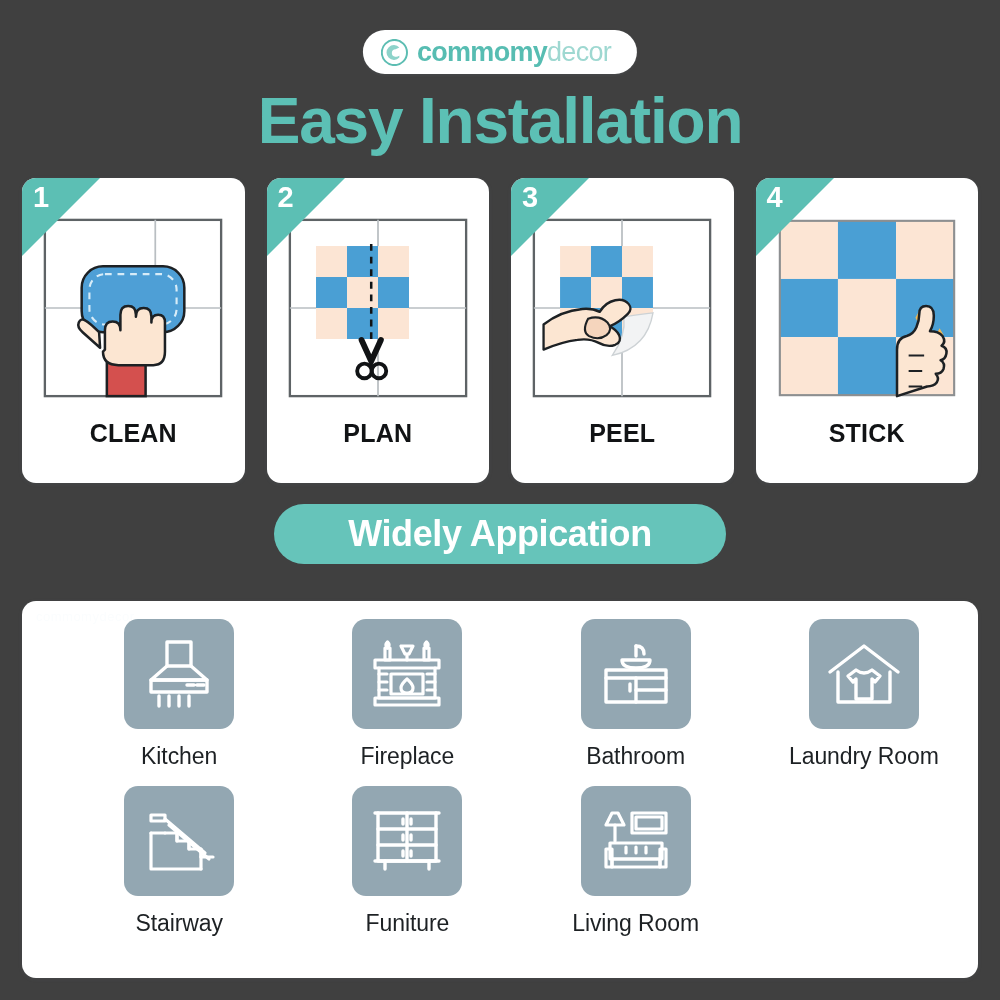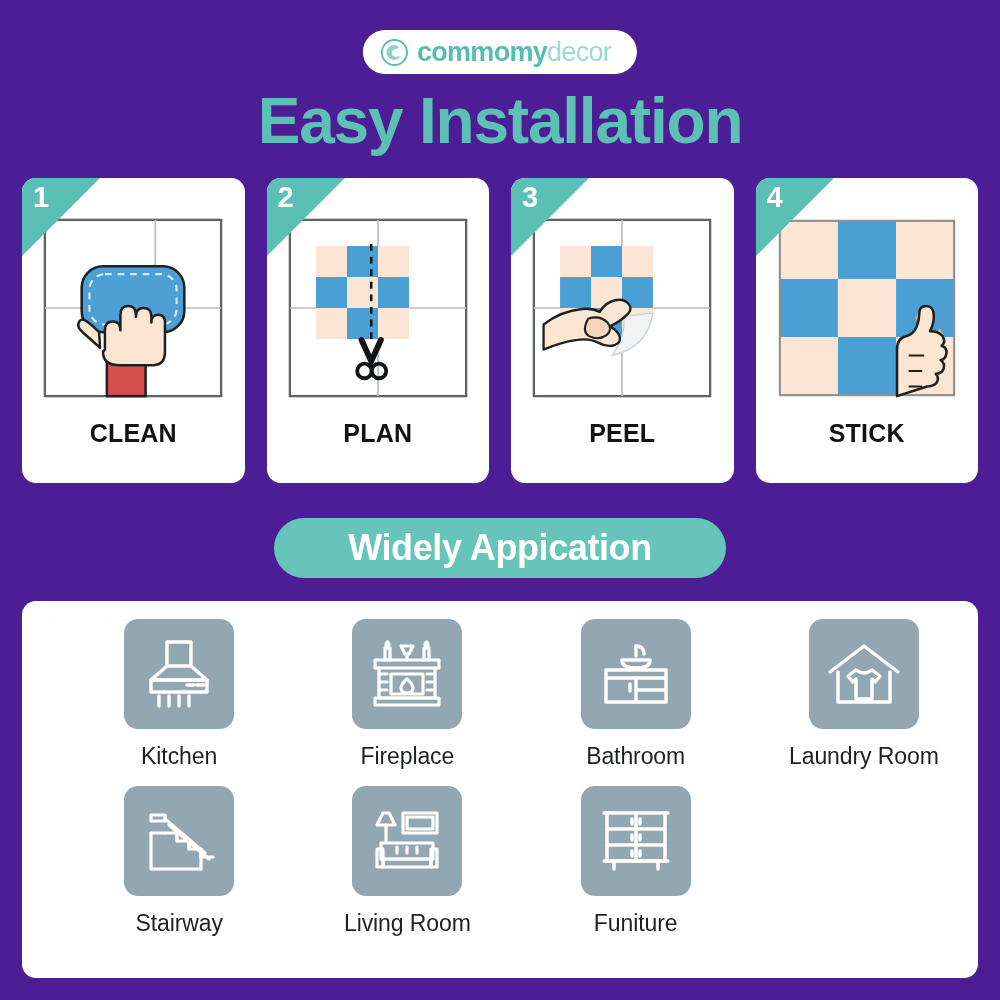--- a/index.html
+++ b/index.html
@@ -9,21 +9,21 @@
     height: 1000px;
     background: #ebeef1;
     font-family: "Liberation Sans", sans-serif;
     overflow: hidden;
   }
 
   #page {
     position: relative;
     width: 1000px;
     height: 1000px;
-    background: #4c1d95;
+    background: #404040;
   }
 
   
   .logo-pill {
     position: absolute;
     left: 50%;
     transform: translateX(-50%);
     top: 30px;
     height: 44px;
     padding: 0 26px 0 18px;
@@ -112,21 +112,21 @@
     margin-top: 19px;
     font-size: 25px;
     font-weight: 700;
     color: #111315;
     letter-spacing: 0.2px;
   }
 
   
   .banner {
     position: absolute;
-    top: 518px;
+    top: 504px;
     left: 50%;
     transform: translateX(-50%);
     min-width: 452px;
     height: 60px;
     background: #66c4ba;
     border-radius: 30px;
     display: flex;
     align-items: center;
     justify-content: center;
     padding: 0 40px;
@@ -422,50 +422,50 @@
               <path d="M38 40 v-8 M50 48 v-8 M62 56 v-8"></path>
             </g>
           </svg>
         </div>
         <div class="app-label">Stairway</div>
       </div>
 
       <div class="app-cell">
         <div class="app-icon">
           <svg viewBox="0 0 80 80">
+            <g fill="none" stroke="#ffffff" stroke-width="3.4" stroke-linejoin="round" stroke-linecap="round">
+              <path d="M8 12 h64"></path>
+              <path d="M11 12 v48 h58 v-48"></path>
+              <path d="M11 28 h58 M11 44 h58"></path>
+              <path d="M40 12 v48"></path>
+              <path d="M8 60 h64"></path>
+              <path d="M18 60 v8 M62 60 v8"></path>
+              <path d="M36 18 v5 M44 18 v5 M36 34 v5 M44 34 v5 M36 50 v5 M44 50 v5"></path>
+            </g>
+          </svg>
+        </div>
+        <div class="app-label">Funiture</div>
+      </div>
+
+      <div class="app-cell">
+        <div class="app-icon">
+          <svg viewBox="0 0 80 80">
             <g fill="none" stroke="#ffffff" stroke-width="3.2" stroke-linejoin="round" stroke-linecap="round">
               <path d="M10 24 L16 12 h6 l6 12 z"></path>
               <path d="M19 24 v16"></path>
               <path d="M36 12 h34 v20 h-34 z"></path>
               <path d="M40 16 h26 v12 h-26 z"></path>
               <path d="M14 42 h52 v16 h-52 z"></path>
               <path d="M10 48 h6 v18 h-6 z"></path>
               <path d="M64 48 h6 v18 h-6 z"></path>
               <path d="M16 58 h48 v8 h-48 z"></path>
               <path d="M30 46 v6 M40 46 v6 M50 46 v6"></path>
             </g>
           </svg>
         </div>
         <div class="app-label">Living Room</div>
       </div>
 
-      <div class="app-cell">
-        <div class="app-icon">
-          <svg viewBox="0 0 80 80">
-            <g fill="none" stroke="#ffffff" stroke-width="3.4" stroke-linejoin="round" stroke-linecap="round">
-              <path d="M8 12 h64"></path>
-              <path d="M11 12 v48 h58 v-48"></path>
-              <path d="M11 28 h58 M11 44 h58"></path>
-              <path d="M40 12 v48"></path>
-              <path d="M8 60 h64"></path>
-              <path d="M18 60 v8 M62 60 v8"></path>
-              <path d="M36 18 v5 M44 18 v5 M36 34 v5 M44 34 v5 M36 50 v5 M44 50 v5"></path>
-            </g>
-          </svg>
-        </div>
-        <div class="app-label">Funiture</div>
-      </div>
-
 
     </div>
   </div>
 
 </div>
 
 </body></html>

